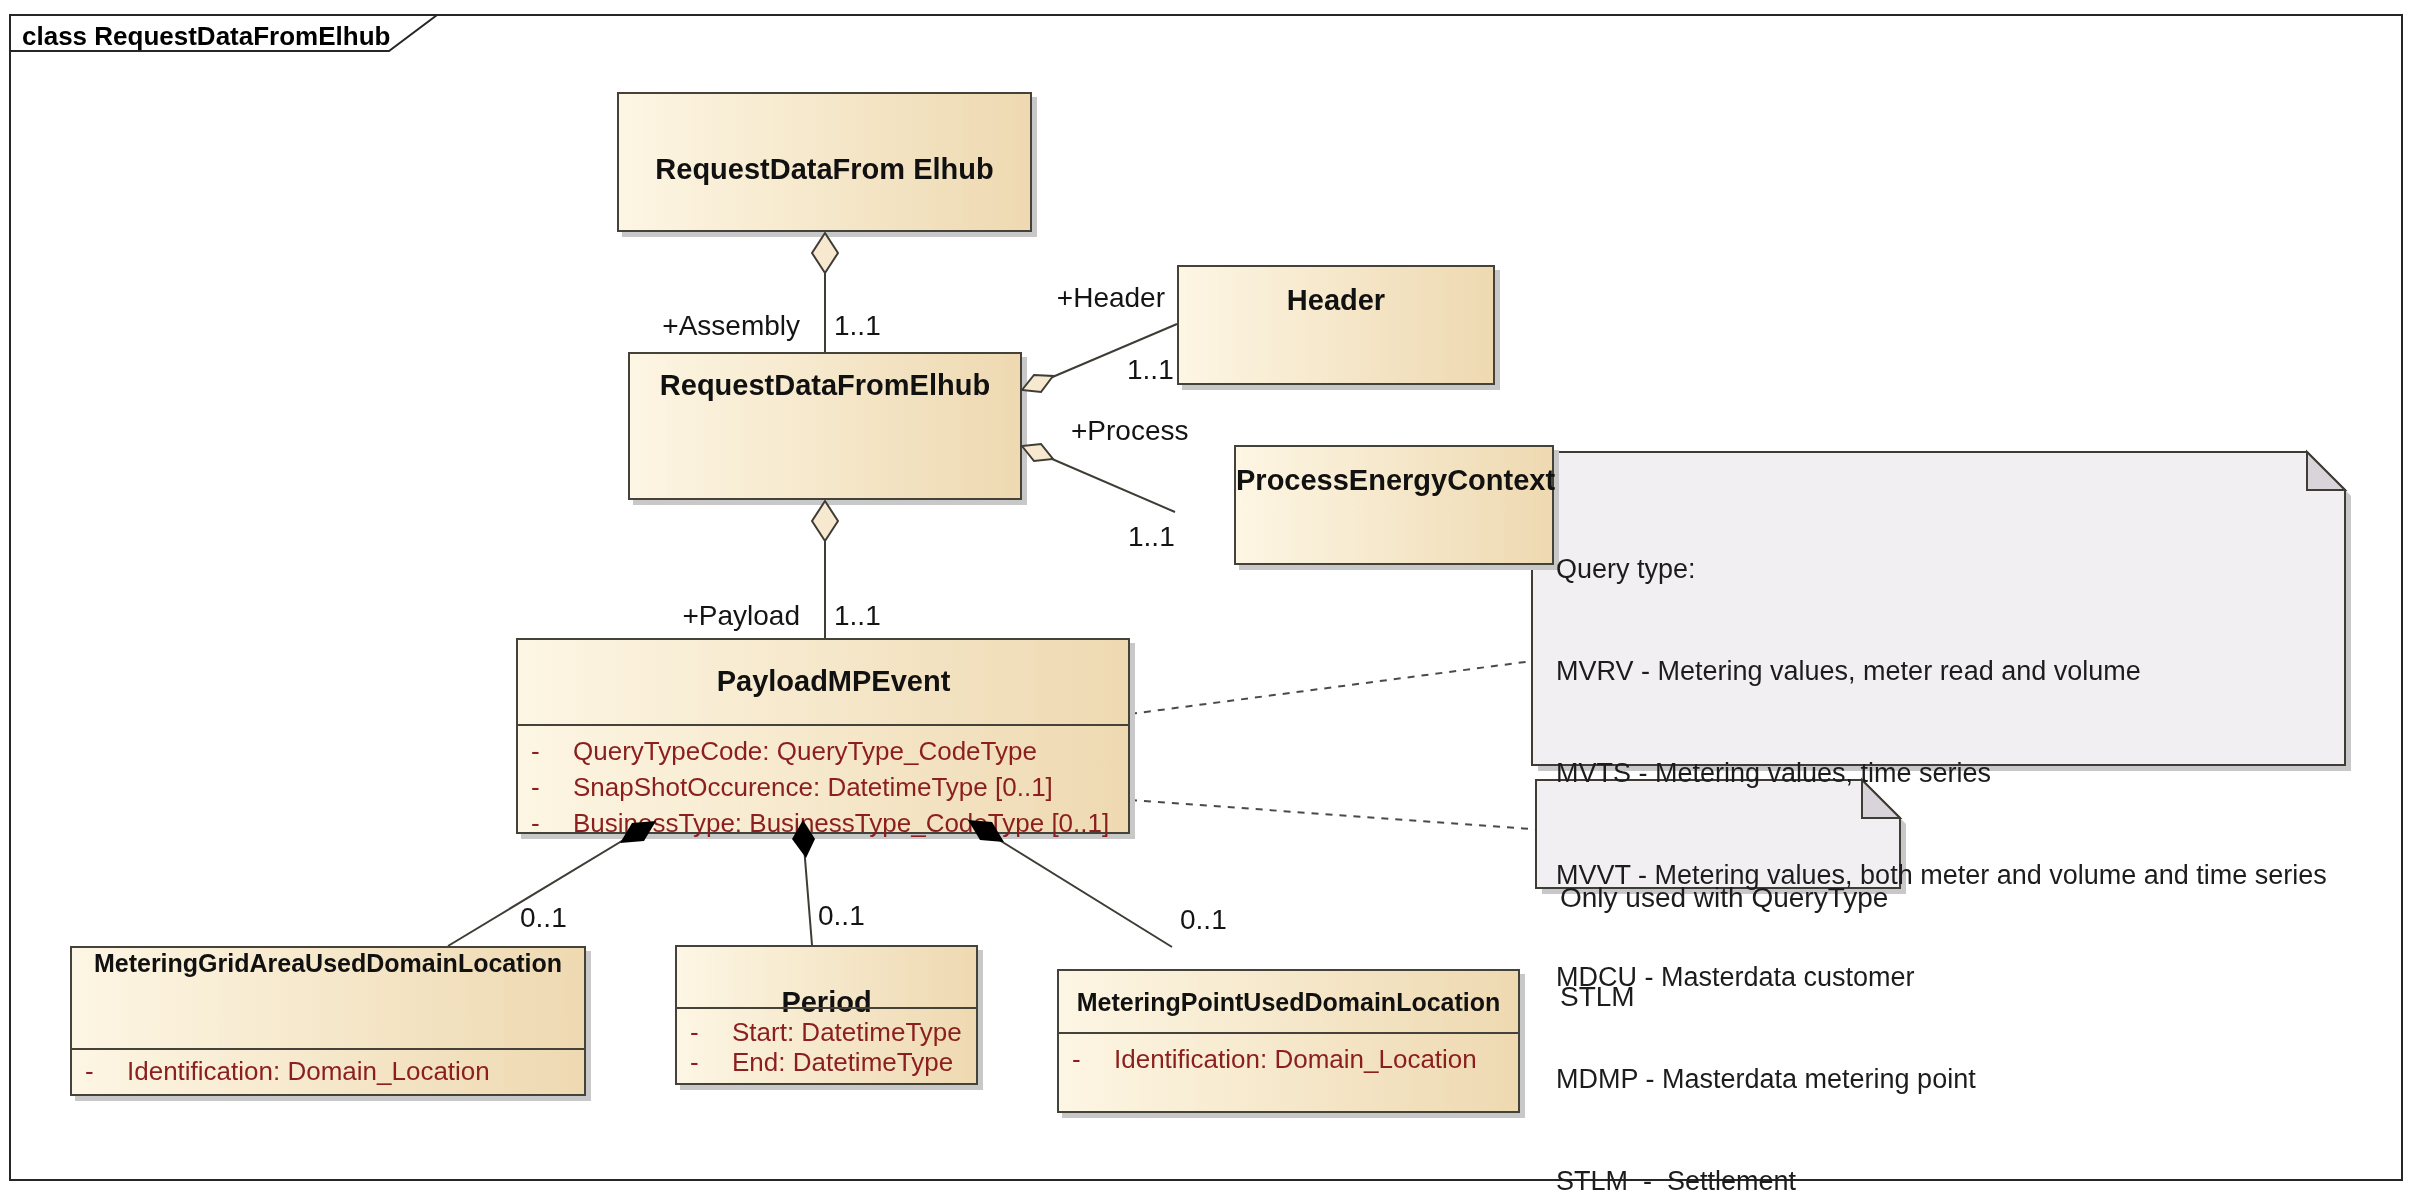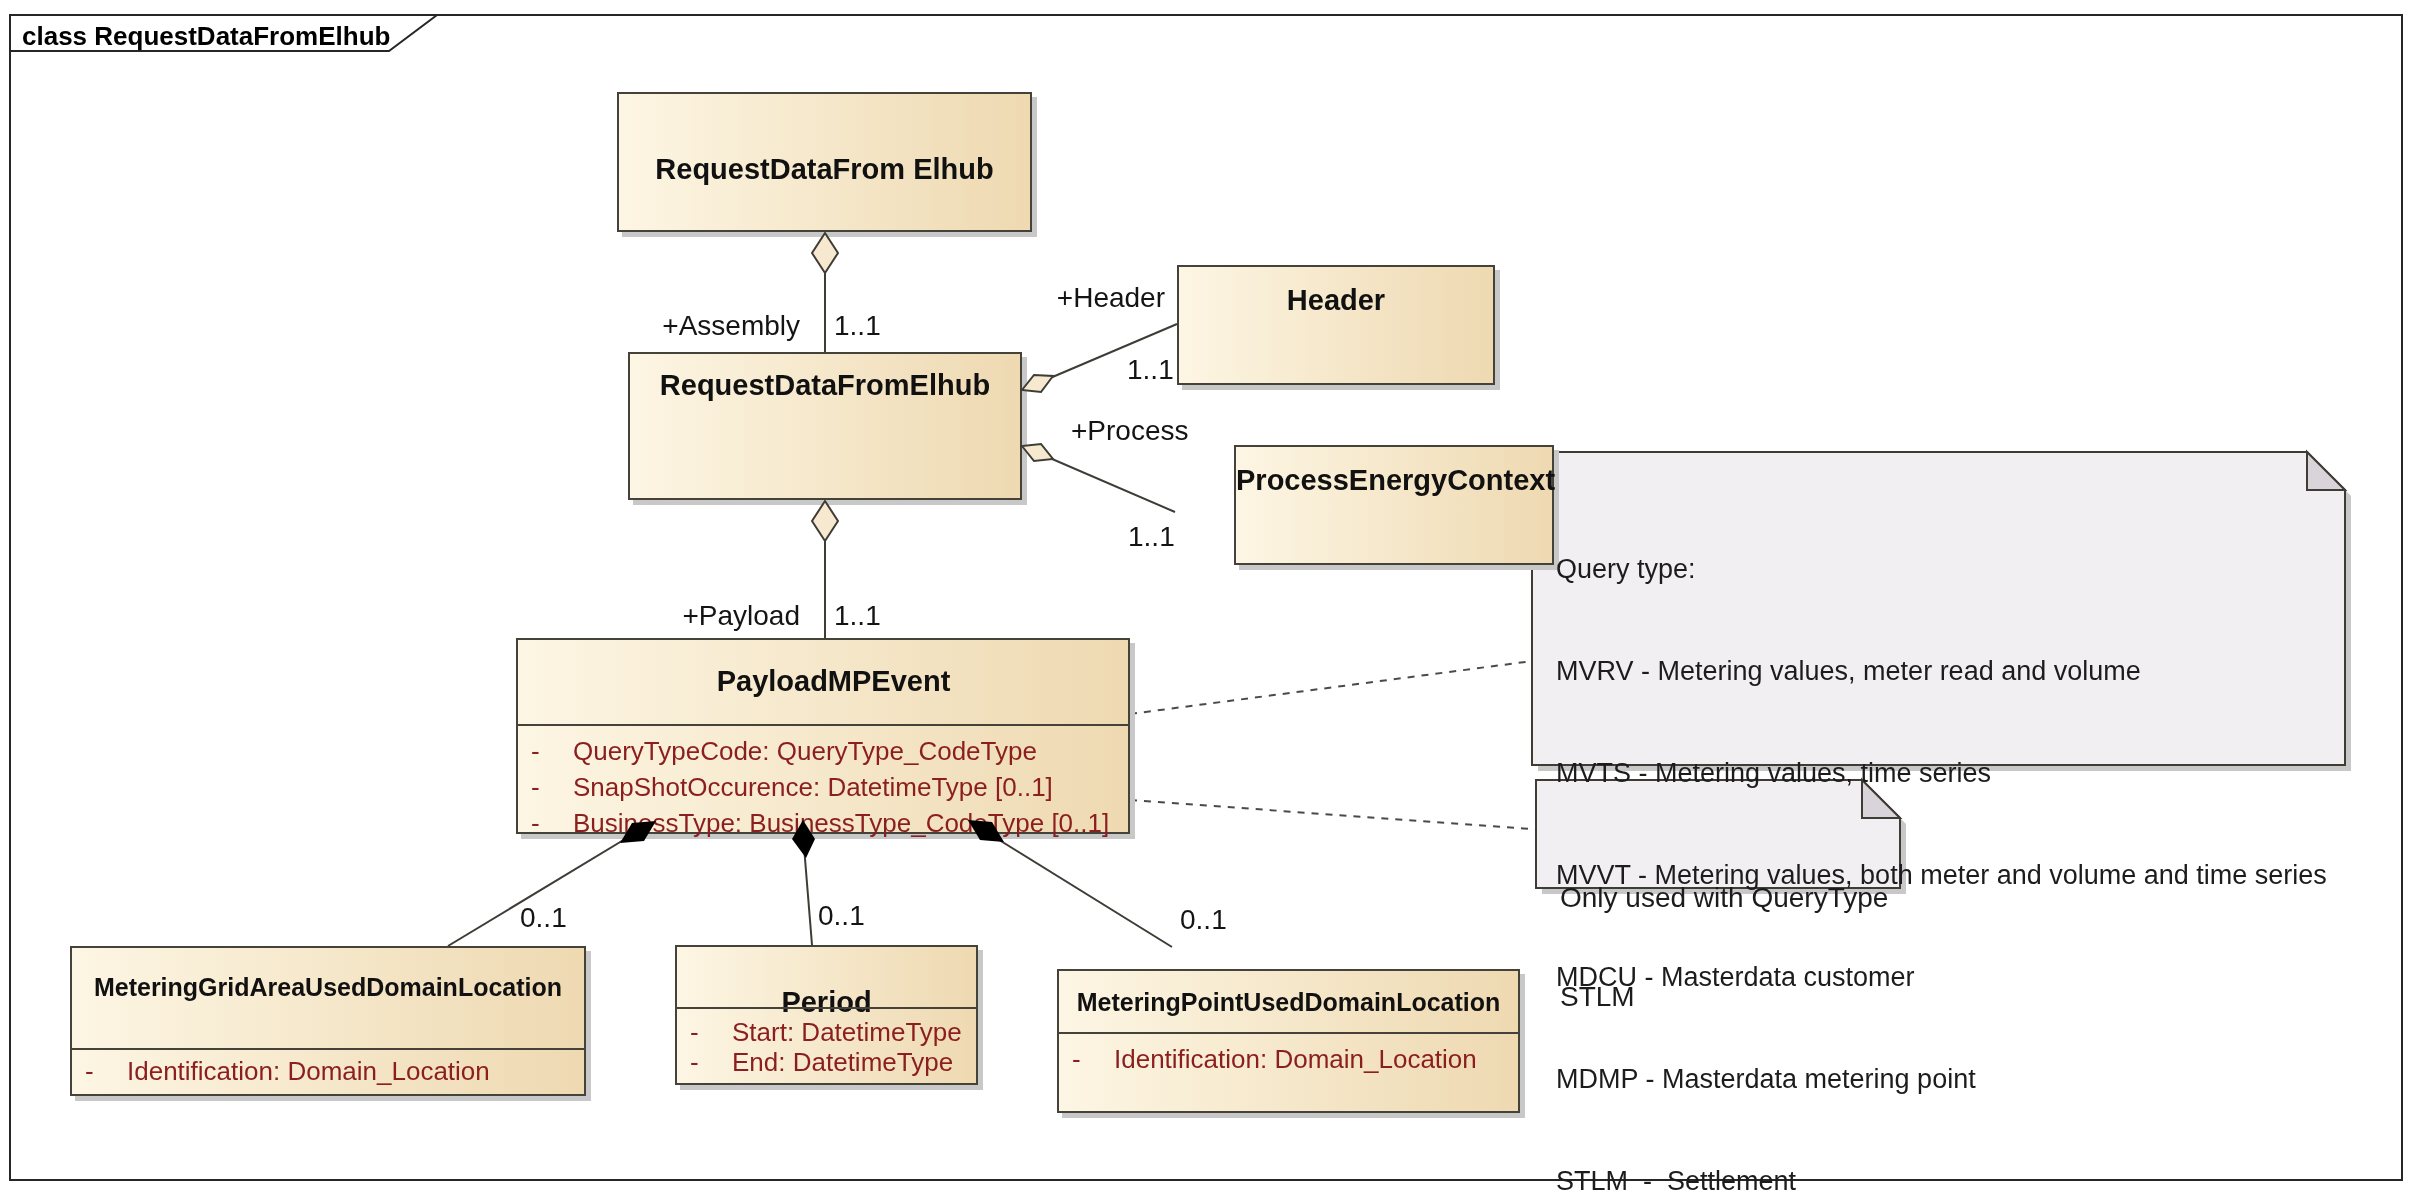--- a/index.html
+++ b/index.html
@@ -110,21 +110,21 @@
         <span>SnapShotOccurence: DatetimeType [0..1]</span>
       </div>
       <div class="attr-row" style="height:36px;">
         <span class="vis">-</span>
         <span>BusinessType: BusinessType_CodeType [0..1]</span>
       </div>
     </div>
   </div>
 
   <div class="uml-class" style="left:70px;top:946px;width:516px;height:150px;">
-    <div class="uml-title" style="padding-top:24px;font-size:25px;">MeteringGridAreaUsedDomainLocation</div>
+    <div class="uml-title" style="font-size:25px;">MeteringGridAreaUsedDomainLocation</div>
     <div class="uml-sep" style="top:100px;"></div>
     <div class="uml-attrs" style="top:108px;">
       <div class="attr-row" style="height:30px;">
         <span class="vis">-</span>
         <span>Identification: Domain_Location</span>
       </div>
     </div>
   </div>
 
   <div class="uml-class" style="left:675px;top:945px;width:303px;height:140px;">

